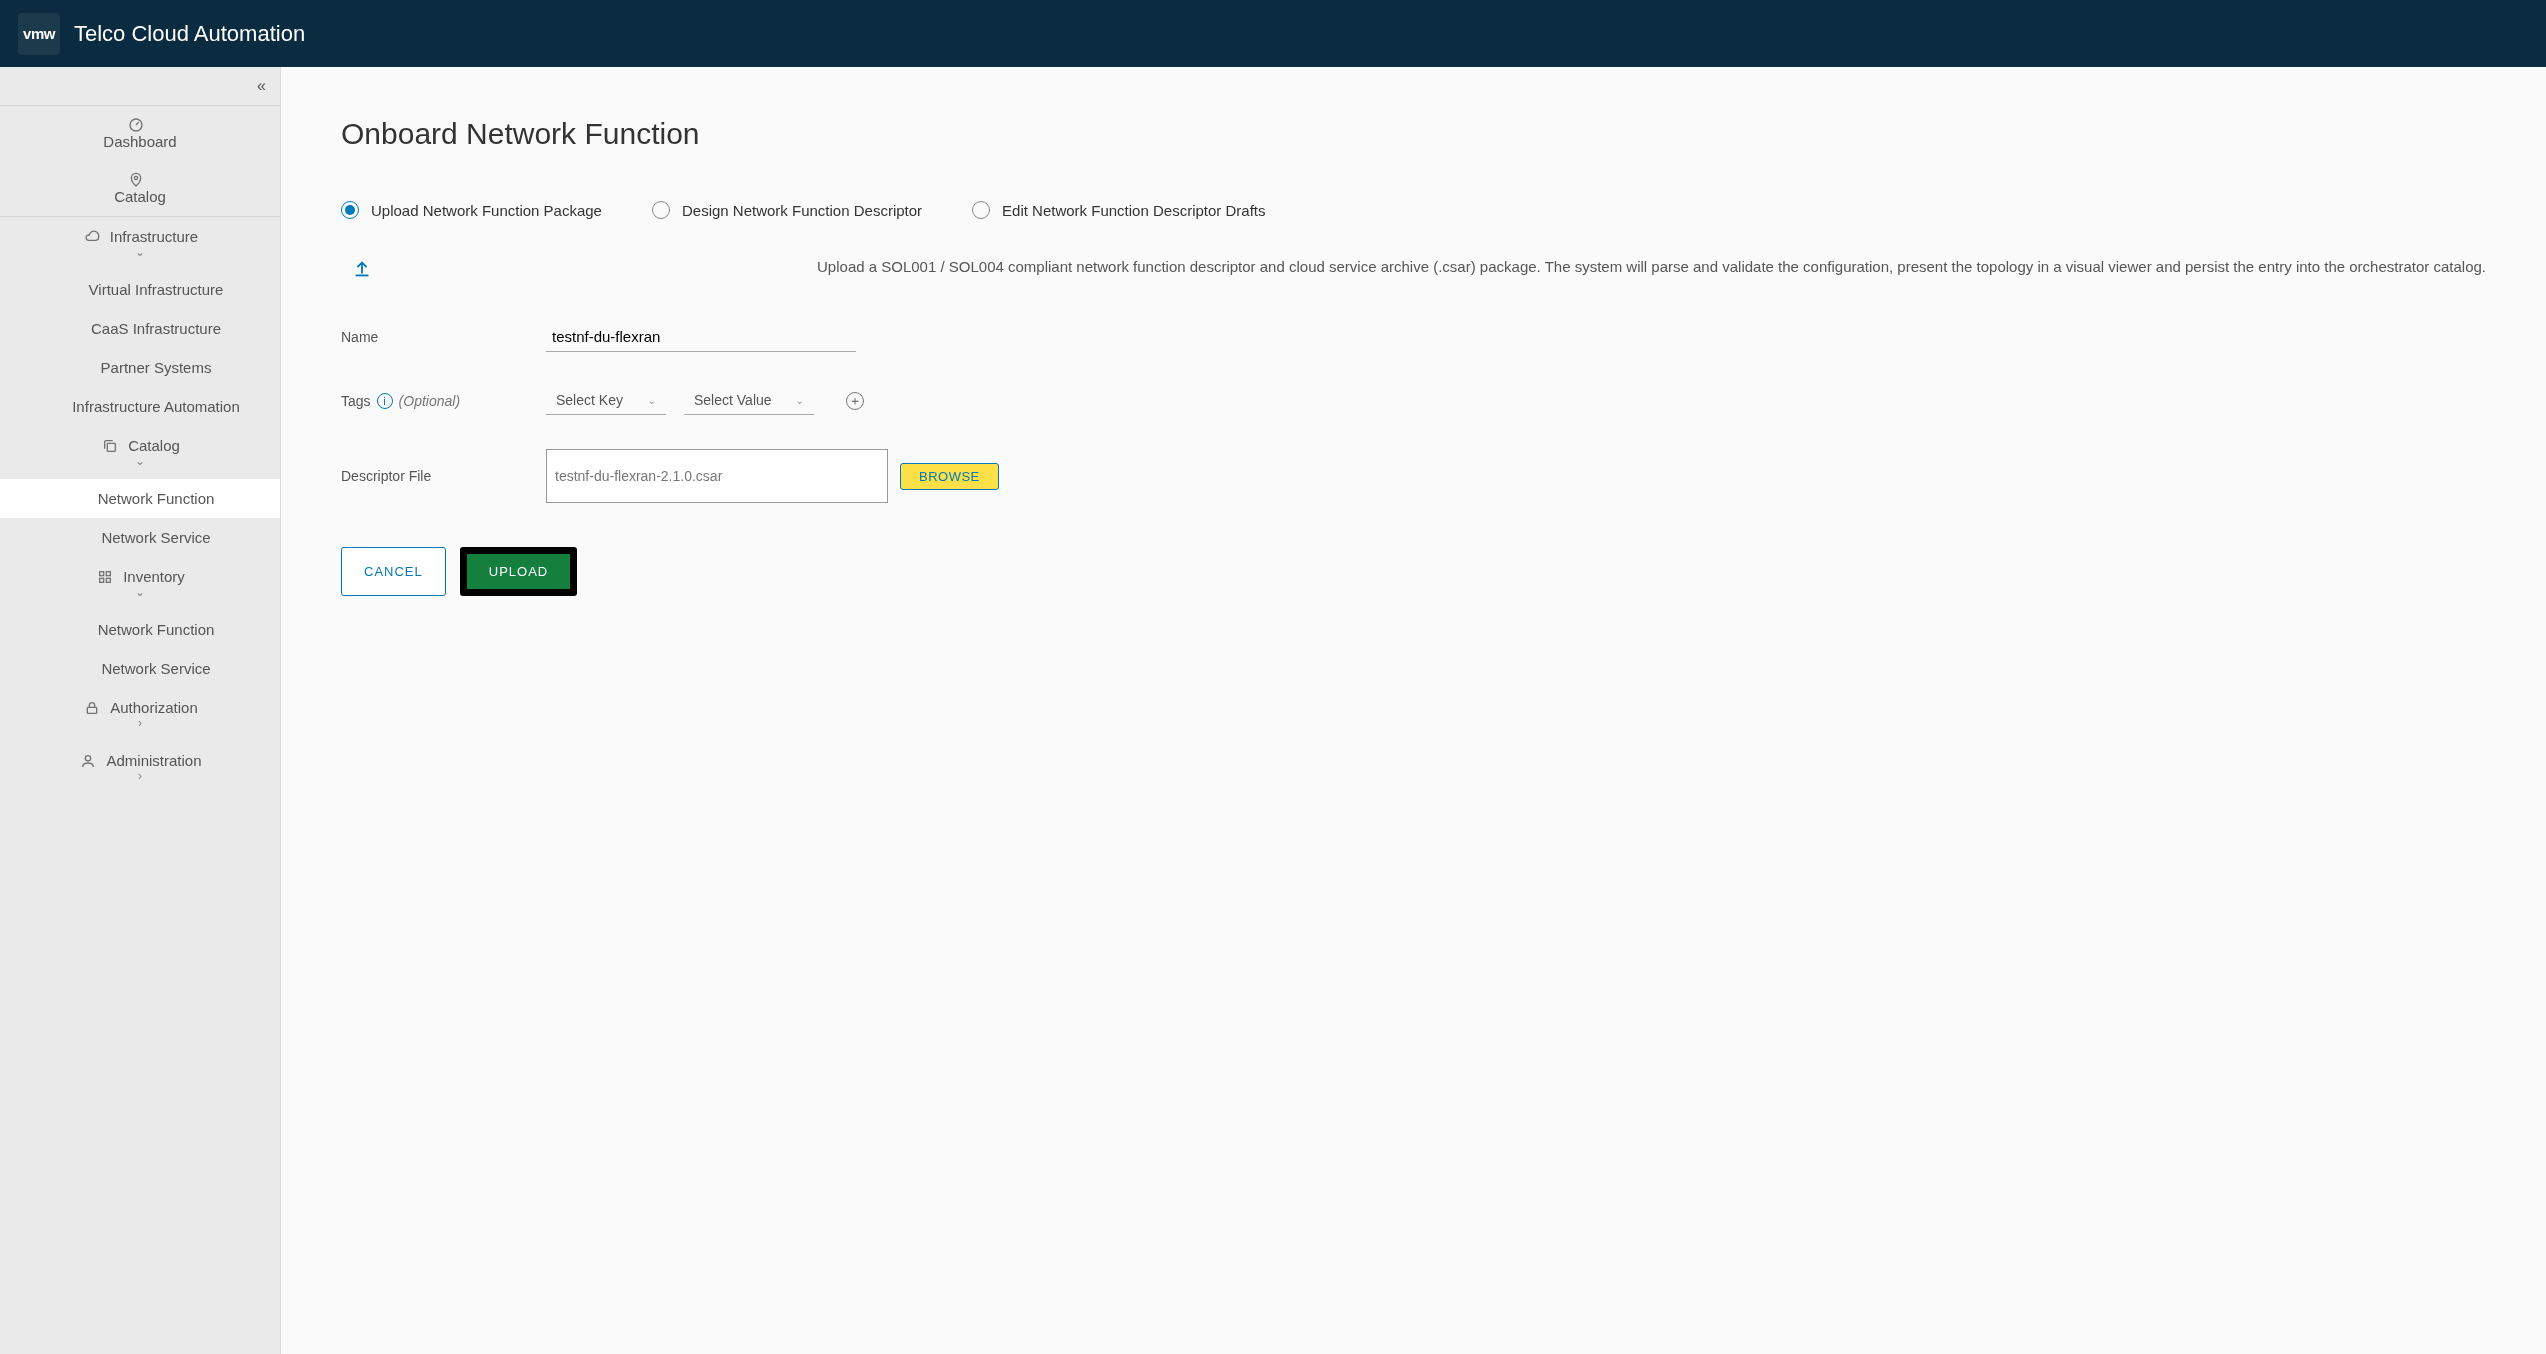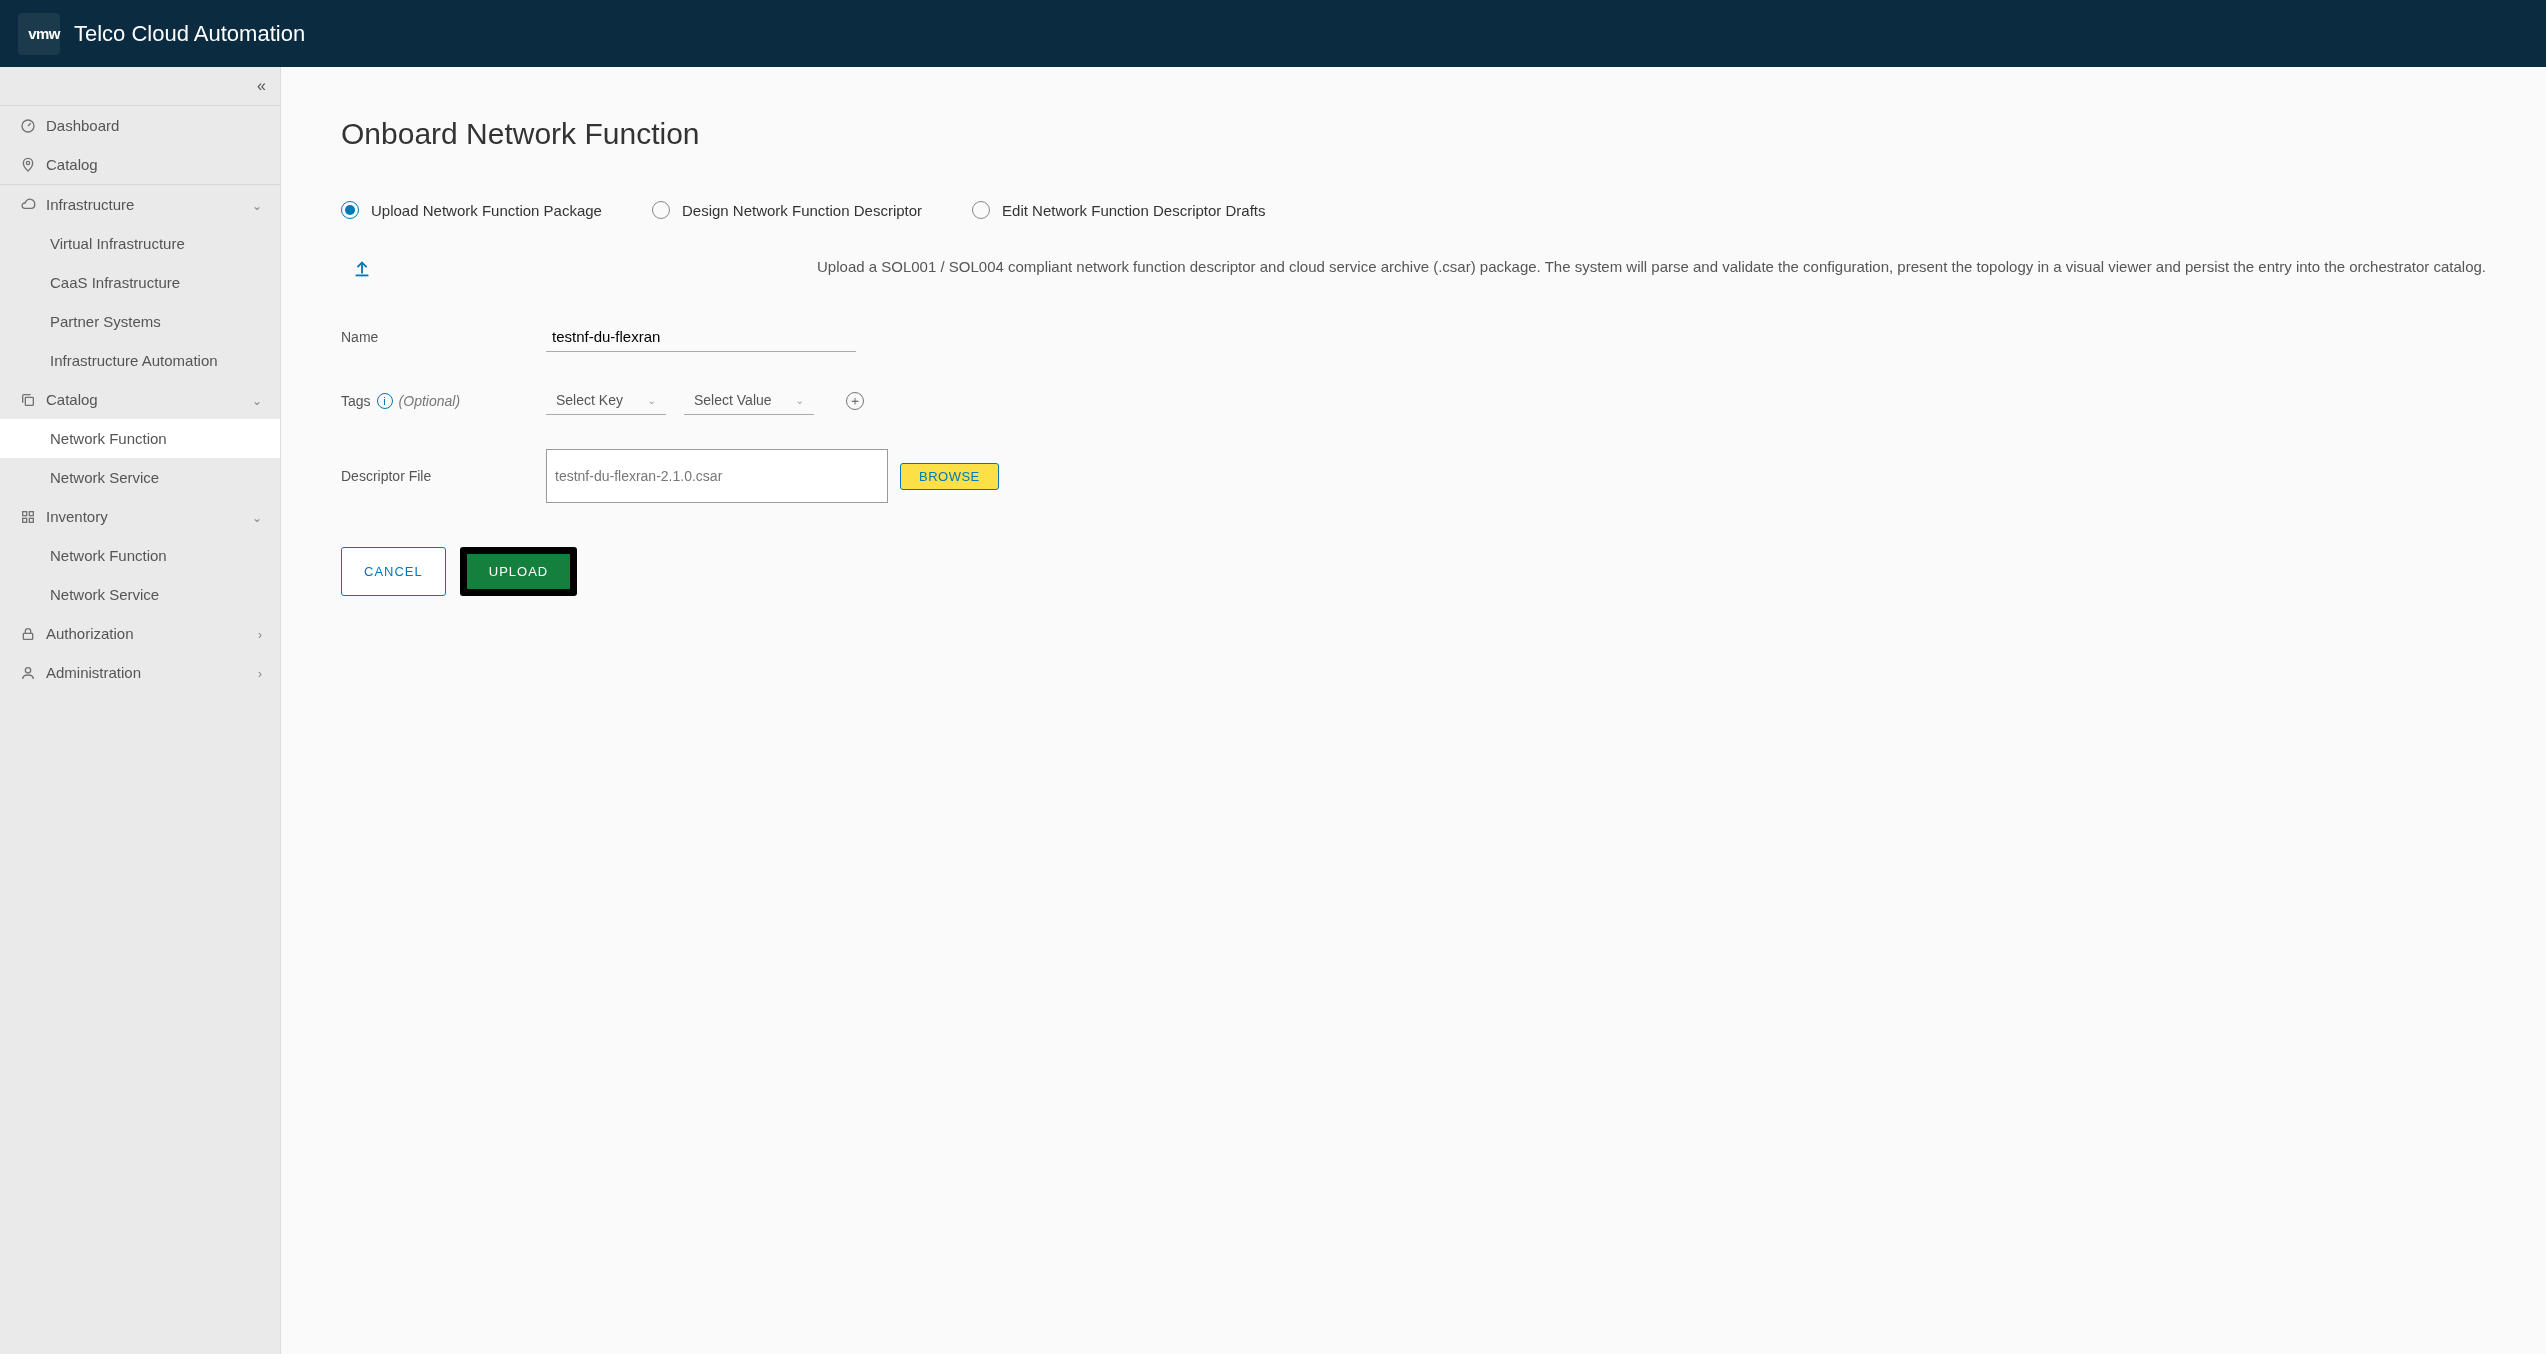--- a/index.html
+++ b/index.html
@@ -13,21 +13,21 @@
     padding: 0 18px;
     height: 67px;
   }
   .logo-box {
     background: #1b3a4c;
     width: 42px;
     height: 42px;
     border-radius: 4px;
     display: flex;
     align-items: center;
-    justify-content: flex-end;
+    justify-content: center;
     font-size: 15px;
     font-weight: 600;
     letter-spacing: -0.5px;
     margin-right: 14px;
   }
   .app-title { font-size: 22px; font-weight: 400; }
 
   .shell { display: flex; height: calc(100% - 67px); }
 
   .sidebar {
@@ -40,26 +40,27 @@
     display: flex;
     justify-content: flex-end;
     padding: 10px 14px;
     border-bottom: 1px solid #d6d6d6;
   }
   .collapse-icon { font-size: 16px; color: #555; cursor: pointer; }
 
   .nav-section { border-bottom: 1px solid #d6d6d6; }
   .nav-item, .nav-group-header, .nav-sub-item {
     display: flex;
-    align-items: flex-end;
+    align-items: center;
     padding: 11px 18px;
     font-size: 15px;
     color: #555;
     cursor: pointer;
     position: relative;
+    flex-direction: column;
   }
   .nav-item .icon-slot, .nav-group-header .icon-slot {
     width: 20px;
     display: inline-flex;
     justify-content: center;
     margin-right: 8px;
     color: #737373;
   }
   .nav-group-header { justify-content: space-between; }
   .nav-group-header .label-wrap { display: flex; align-items: center; }

